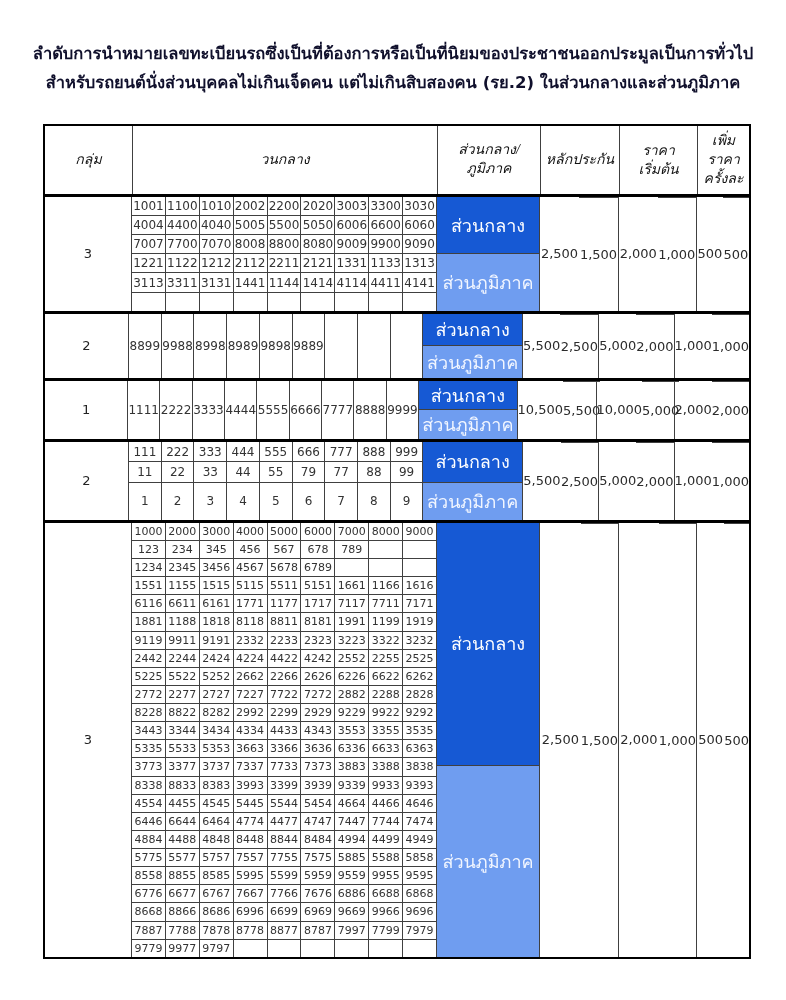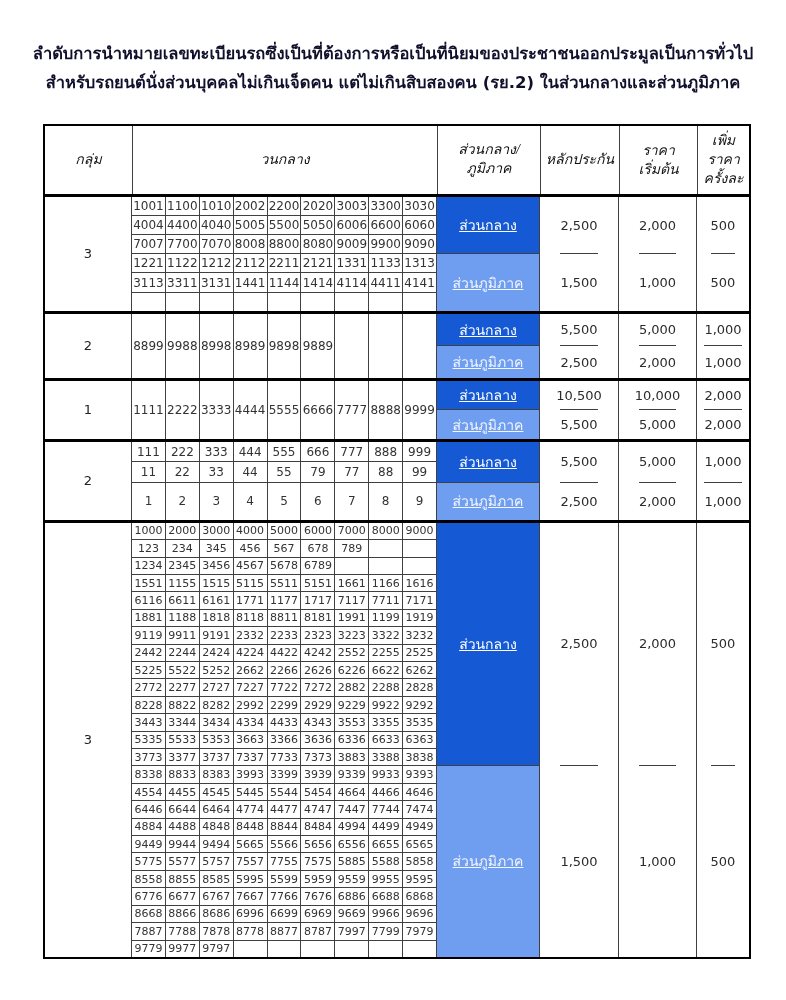--- a/index.html
+++ b/index.html
@@ -38,25 +38,25 @@
   .num-area{box-sizing:border-box;width:304px;display:flex;flex-direction:column;}
   .num-row{display:flex;min-height:0;}
   .num-cell{
     box-sizing:border-box;flex:1 1 0;display:flex;align-items:center;justify-content:center;
     font-size:12px;color:#333;overflow:hidden;
   }
   .section.compact .num-cell{font-size:11px;}
   .region-col{box-sizing:border-box;width:103px;display:flex;flex-direction:column;border-left:1px solid #404040;}
   .region-block{
     display:flex;align-items:center;justify-content:center;min-height:0;
-    color:#ffffff;font-size:14px;text-decoration:underline;
+    color:#ffffff;font-size:18px;
   }
   .region-block.dark{background:#1659d4;}
   .region-block.light{background:#6f9df0;color:#f2f6ff;}
-  .money-col{box-sizing:border-box;display:flex;flex-direction:column;border-left:1px solid #404040;align-items:center;}
+  .money-col{box-sizing:border-box;display:flex;flex-direction:row;border-left:1px solid #404040;}
   .money-col.w-dep{width:79px;}
   .money-col.w-start{width:78px;}
   .money-cell{
     display:flex;align-items:center;justify-content:center;min-height:0;
     font-size:13px;color:#2b2b2b;
   }
 </style>
 </head>
 <body>
 
@@ -479,31 +479,20 @@
             <div class="num-cell bl">4488</div>
             <div class="num-cell bl">4848</div>
             <div class="num-cell bl">8448</div>
             <div class="num-cell bl">8844</div>
             <div class="num-cell bl">8484</div>
             <div class="num-cell bl">4994</div>
             <div class="num-cell bl">4499</div>
             <div class="num-cell bl">4949</div>
           </div>
           <div class="num-row bt" style="flex: 1 1 0px;">
-            <div class="num-cell">9449</div>
-            <div class="num-cell bl">9944</div>
-            <div class="num-cell bl">9494</div>
-            <div class="num-cell bl">5665</div>
-            <div class="num-cell bl">5566</div>
-            <div class="num-cell bl">5656</div>
-            <div class="num-cell bl">6556</div>
-            <div class="num-cell bl">6655</div>
-            <div class="num-cell bl">6565</div>
-          </div>
-          <div class="num-row bt" style="flex: 1 1 0px;">
             <div class="num-cell">5775</div>
             <div class="num-cell bl">5577</div>
             <div class="num-cell bl">5757</div>
             <div class="num-cell bl">7557</div>
             <div class="num-cell bl">7755</div>
             <div class="num-cell bl">7575</div>
             <div class="num-cell bl">5885</div>
             <div class="num-cell bl">5588</div>
             <div class="num-cell bl">5858</div>
           </div>

